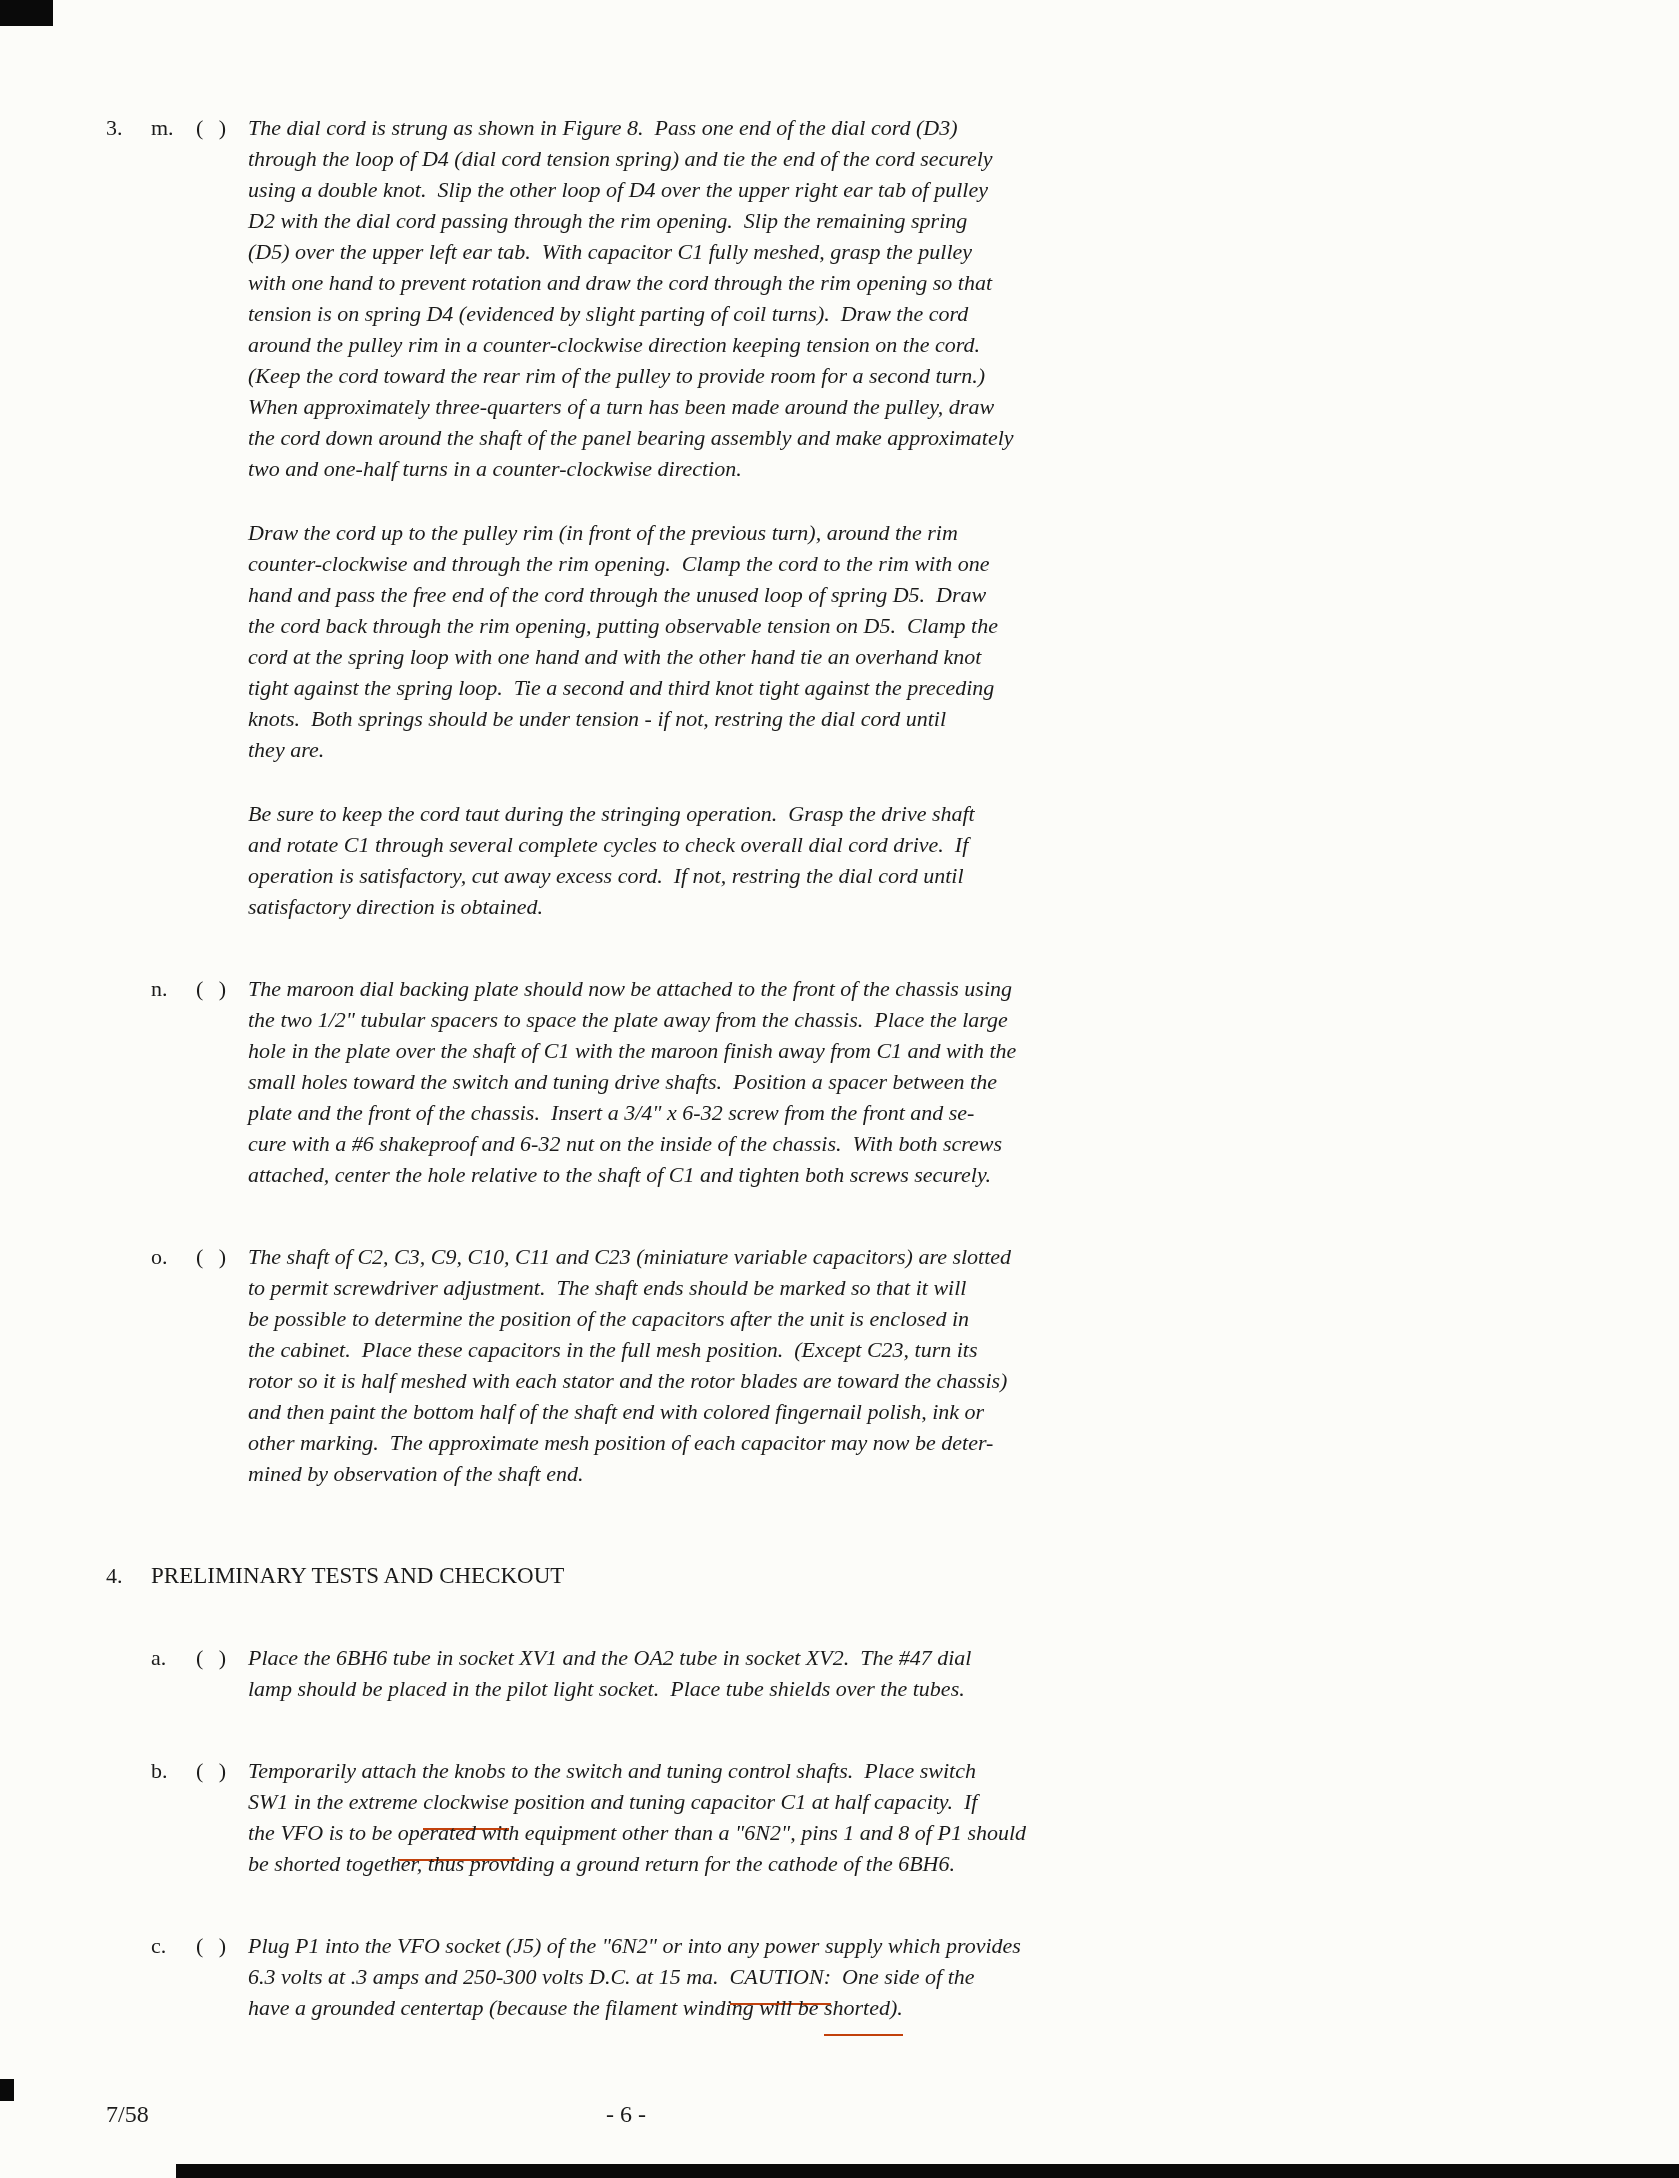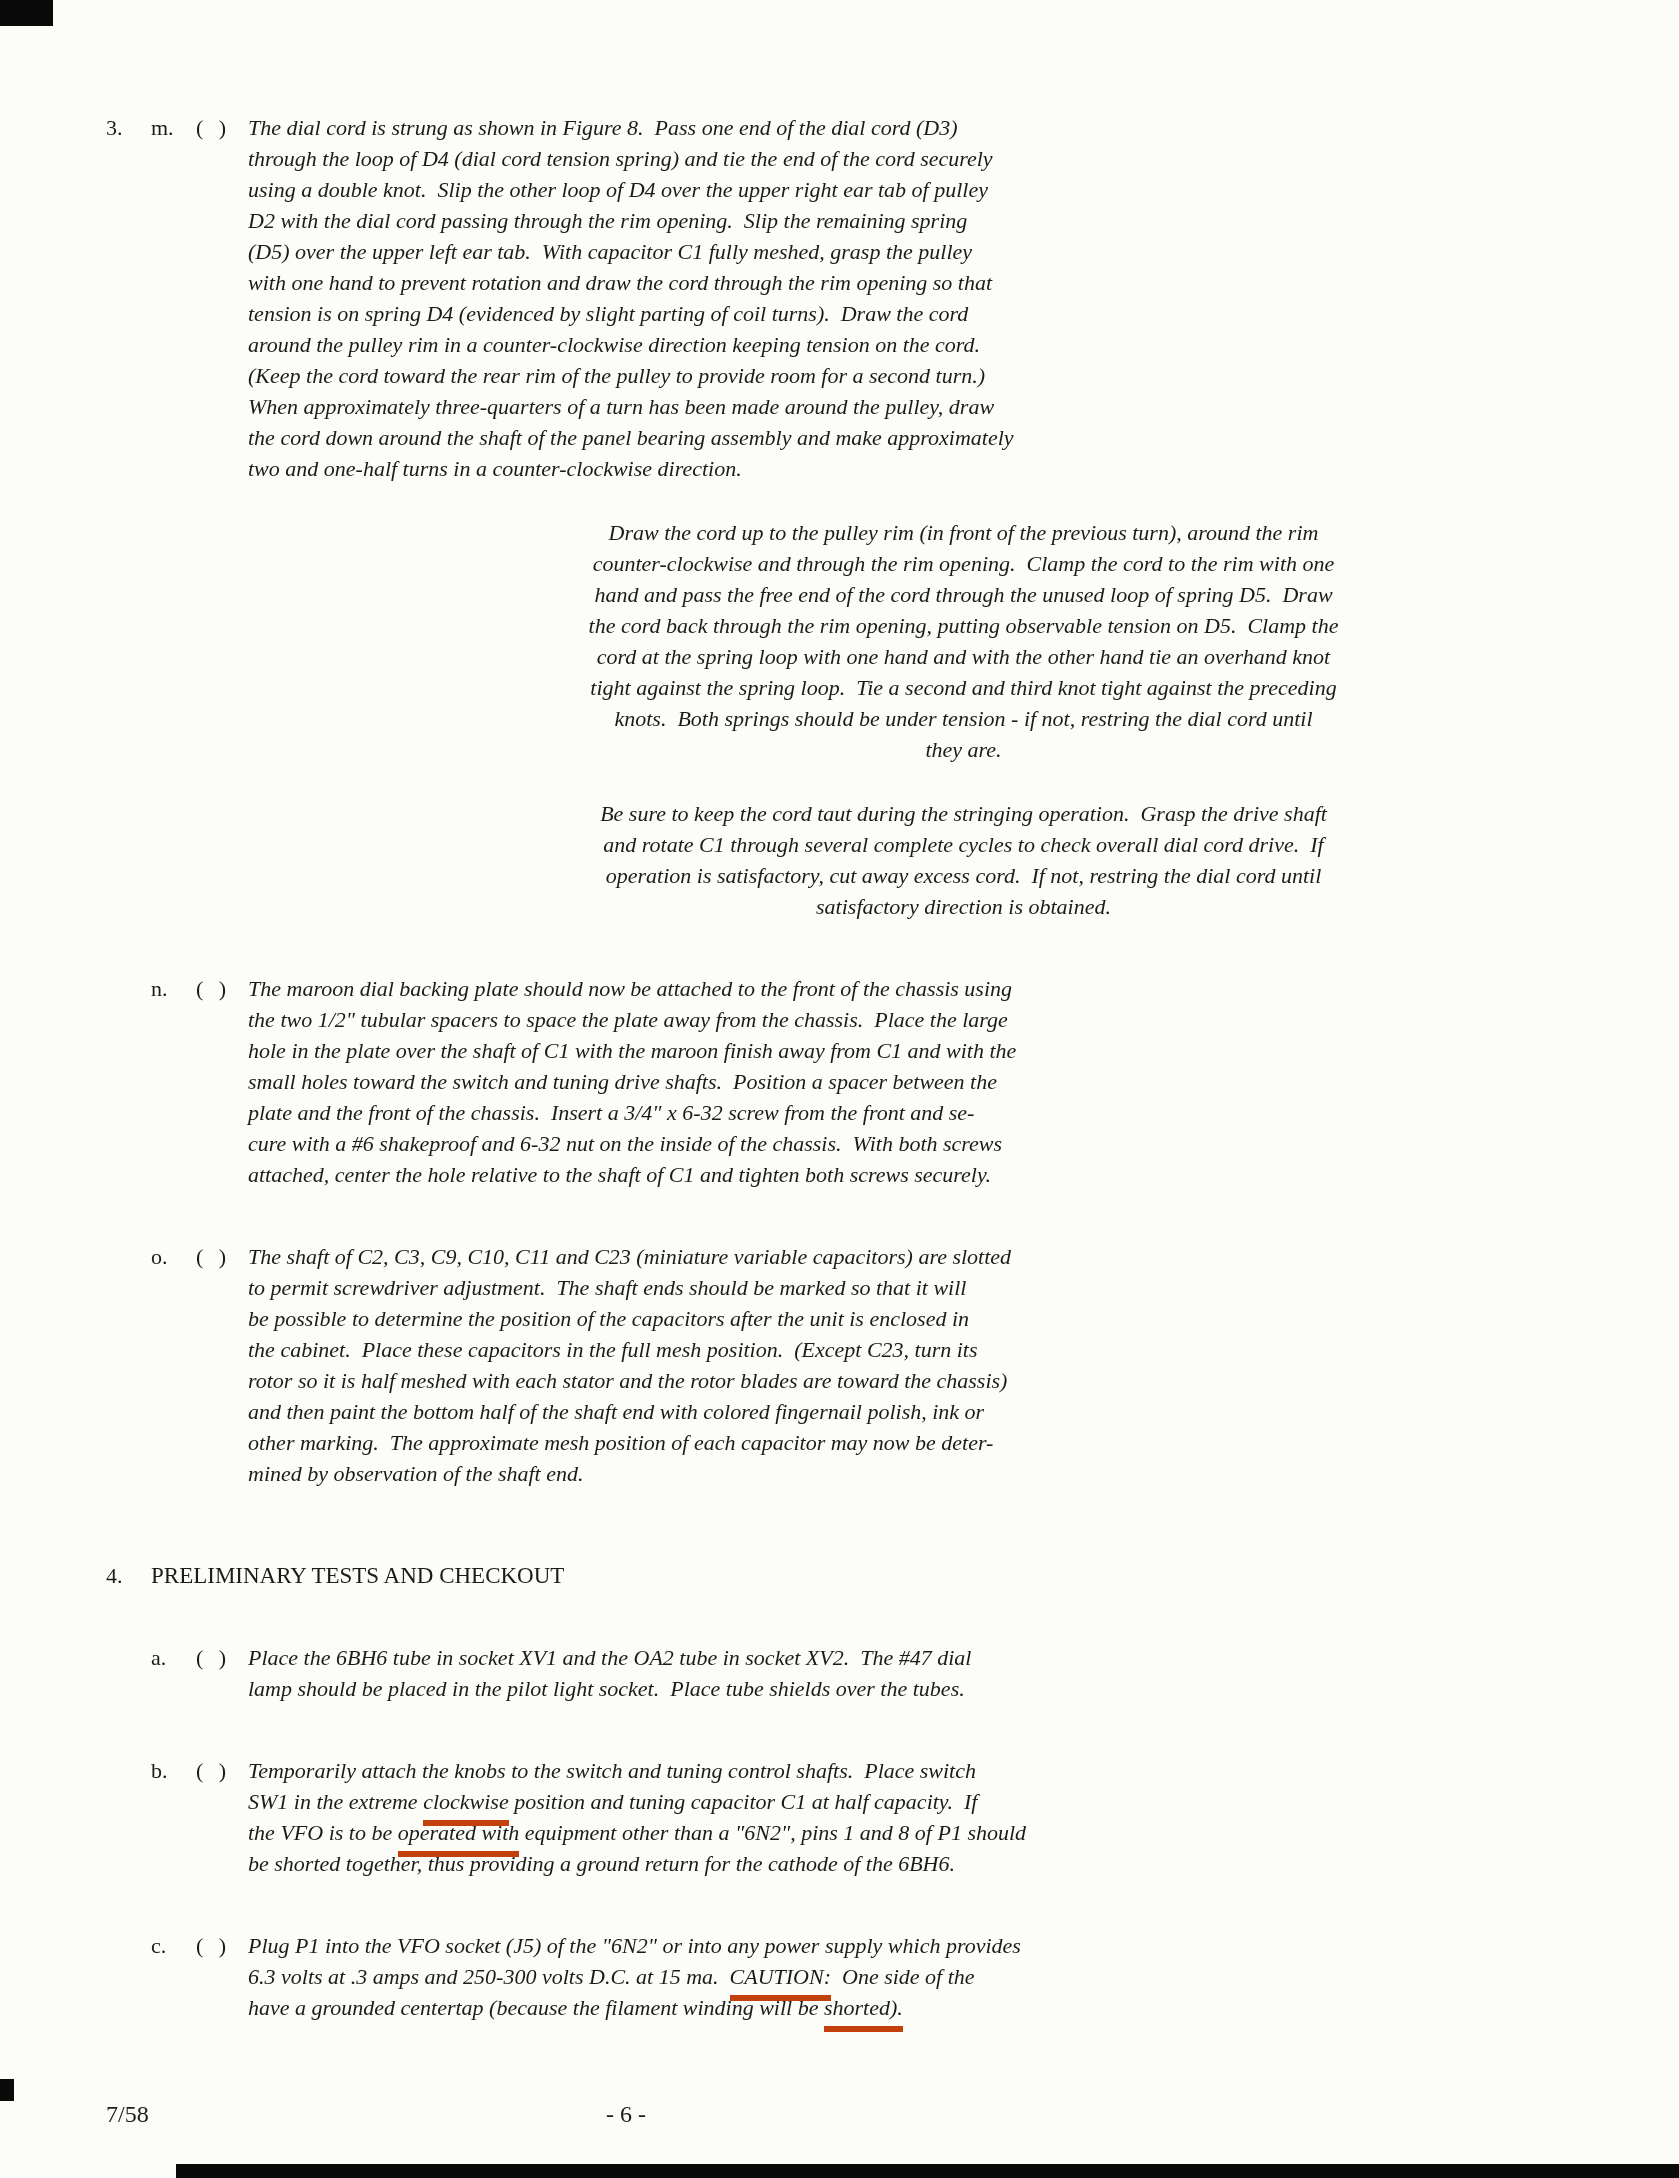--- a/index.html
+++ b/index.html
@@ -21,29 +21,29 @@
   }
   .block { display: flex; align-items: flex-start; }
   .block + .block { margin-top: 51px; }
   .block.heading { margin-top: 71px; }
   .block.heading + .block { margin-top: 51px; }
   .col { flex: 0 0 auto; font-size: 22px; line-height: 31px; }
   .col.num    { width: 45px; }
   .col.letter { width: 45px; }
   .col.checkbox { width: 52px; letter-spacing: 5px; }
   .col.text { flex: 1 1 auto; min-width: 0; }
-  .para + .para { margin-top: 33px; text-align: center; }
+  .para + .para { margin-top: 33px; }
   .line {
     white-space: pre;
     font-size: 22px;
     line-height: 31px;
     font-style: italic;
   }
   .heading .title { font-size: 23px; line-height: 31px; }
-  .u { border-bottom: 6px solid #c2410c; padding-bottom: 6px; text-align: center; }
+  .u { border-bottom: 2px solid #c2410c; padding-bottom: 14px; text-align: center; }
   .footer {
     position: absolute;
     top: 2099px;
     left: 0;
     width: 100%;
     height: 32px;
     font-size: 24px;
     line-height: 31px;
   }
   .footer .date   { position: absolute; left: 106px; }

